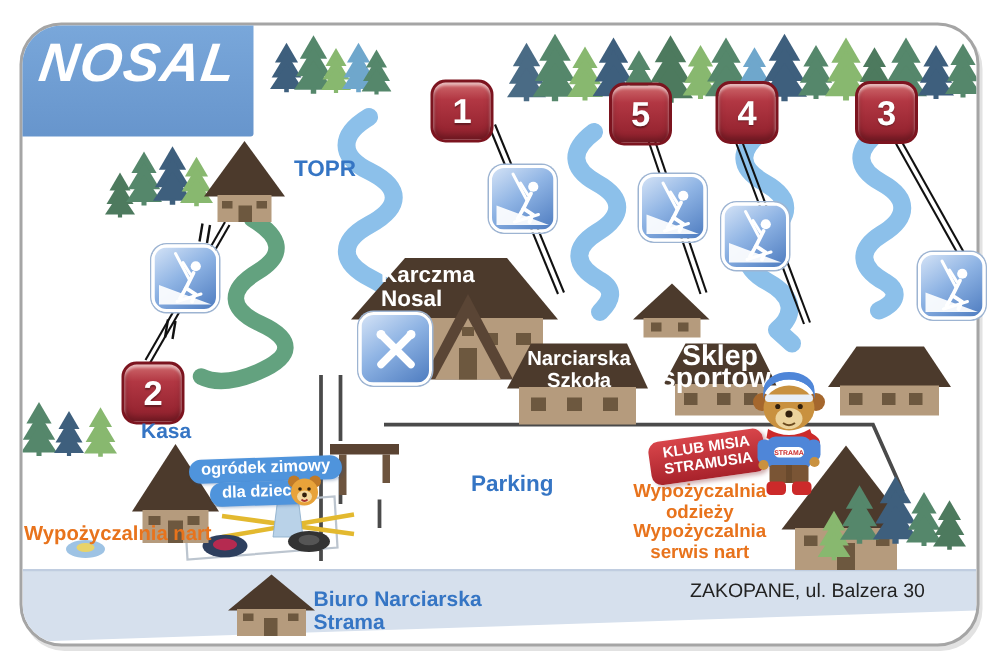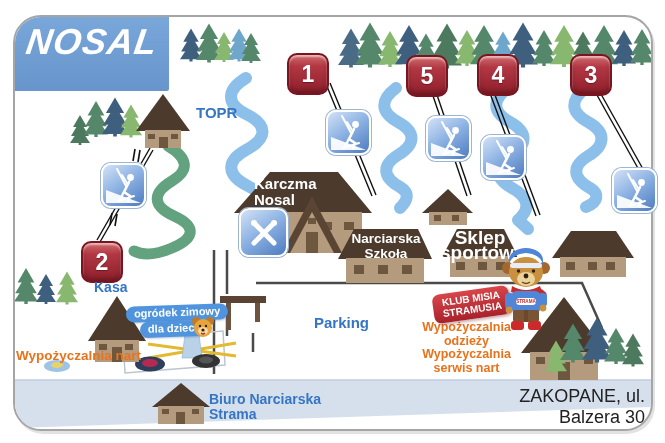--- a/index.html
+++ b/index.html
@@ -53,22 +53,22 @@
     border-radius:7px;padding:3px 9px 4px;color:#fff;font-weight:bold;
     font-size:10px;line-height:11px;text-align:center;
     box-shadow:2px 2px 3px rgba(120,20,25,.35);
   }
   .pill{
     position:absolute;background:#4f94dc;color:#fff;font-weight:bold;
     font-size:11px;line-height:13px;padding:1px 8px 2px;border-radius:9px;
     white-space:nowrap;z-index:8;transform:rotate(-2deg);
     box-shadow:1px 1px 2px rgba(40,80,140,.3);
   }
-  .addr{position:absolute;left:460px;top:386px;width:185px;text-align:right;
-    font-size:18px;color:#222;z-index:7;}
+  .addr{position:absolute;left:460px;top:386px;width:185px;
+    font-size:13px;color:#222;z-index:7;}
 </style>
 </head>
 <body>
 
 <div class="map">
   <svg class="scene" width="636" height="412" viewBox="15 17 636 412">
     <defs>
       <symbol id="pine" viewBox="0 0 20 30">
         <polygon points="10,0 17,12 3,12"></polygon>
         <polygon points="10,6 19,21 1,21"></polygon>

